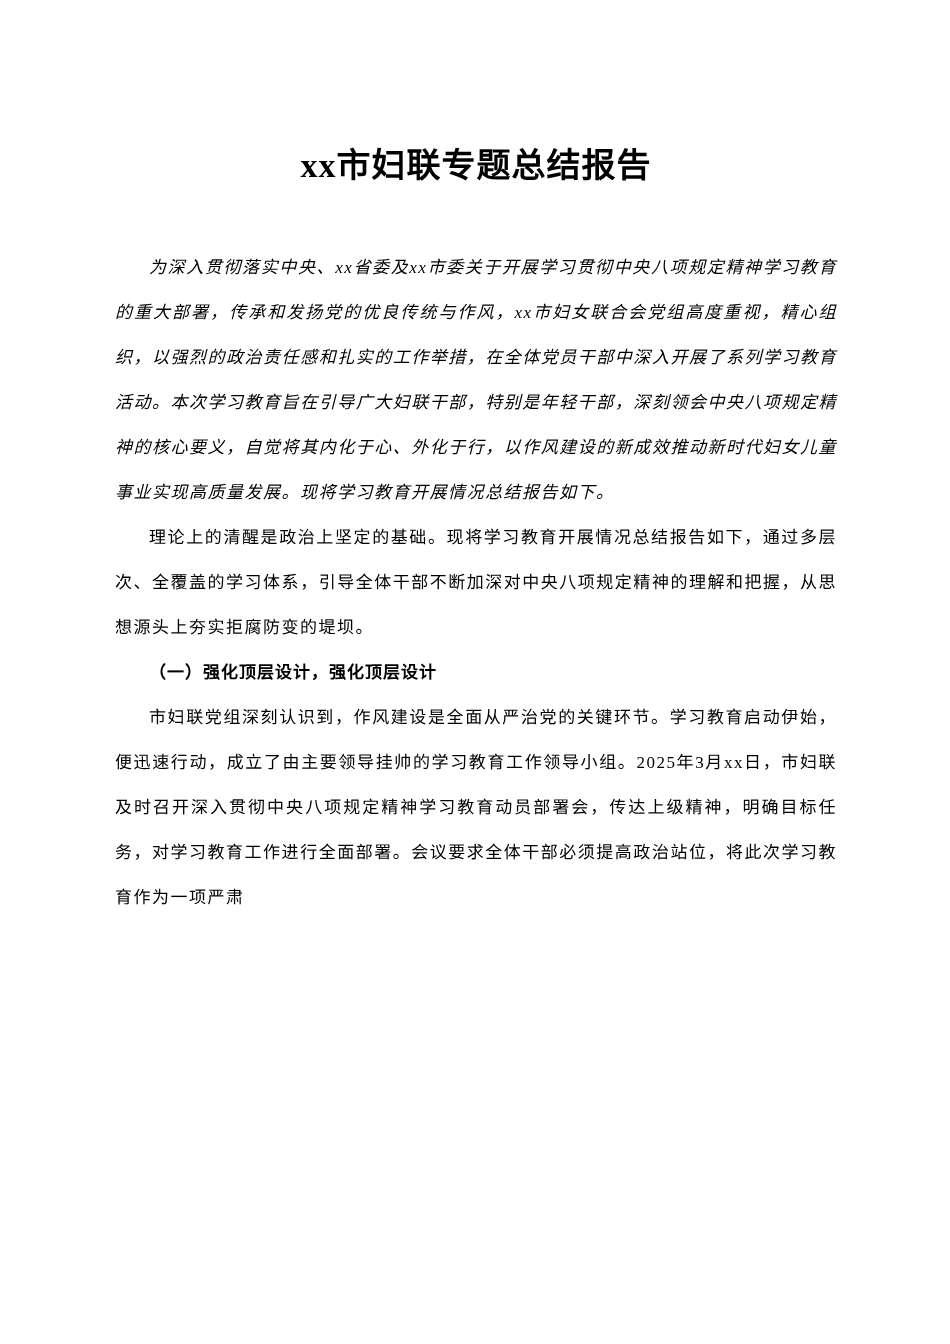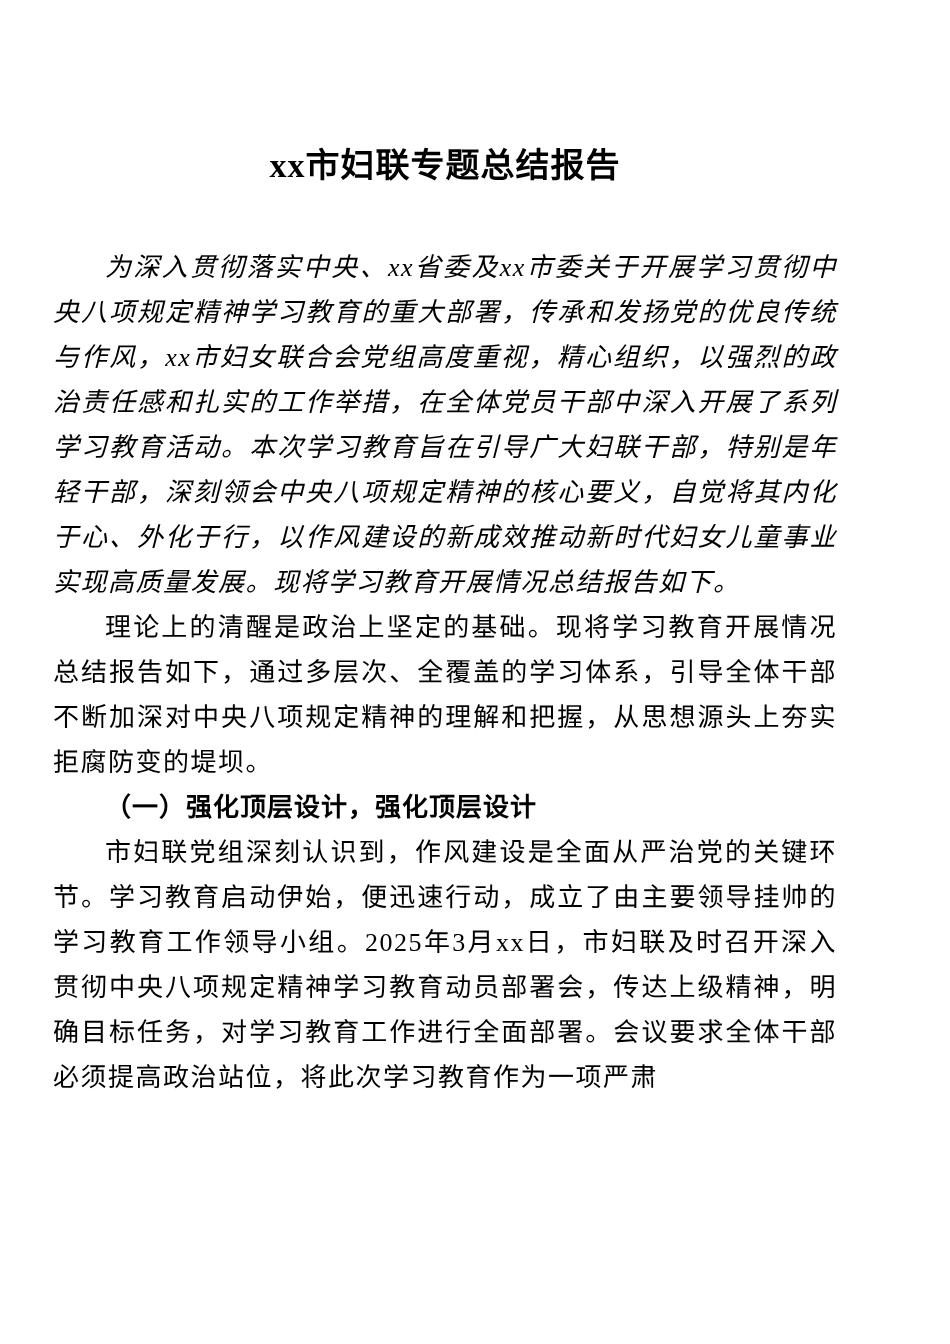--- a/index.html
+++ b/index.html
@@ -11,34 +11,34 @@
     width: 950px;
     height: 1344px;
     overflow: hidden;
     font-family: "Liberation Serif", "DejaVu Serif", serif;
     color: #000000;
   }
   .page {
     box-sizing: border-box;
     width: 950px;
     height: 1344px;
-    padding: 138px 113px 40px 53px;
+    padding: 138px 113px 40px 115px;
     background: #ffffff;
   }
   .doc-title {
     text-align: center;
     font-size: 34px;
     font-weight: bold;
     letter-spacing: 1px;
     margin: 0 0 58px 0;
     font-family: "Liberation Serif", "DejaVu Serif", serif;
   }
   .para {
     margin: 0;
-    font-size: 26px;
+    font-size: 17px;
     line-height: 45px;
     text-align: justify;
     text-justify: inter-ideograph;
     text-indent: 2em;
     letter-spacing: 1.5px;
     word-break: break-all;
   }
   
   .para.kai {
     font-style: italic;

